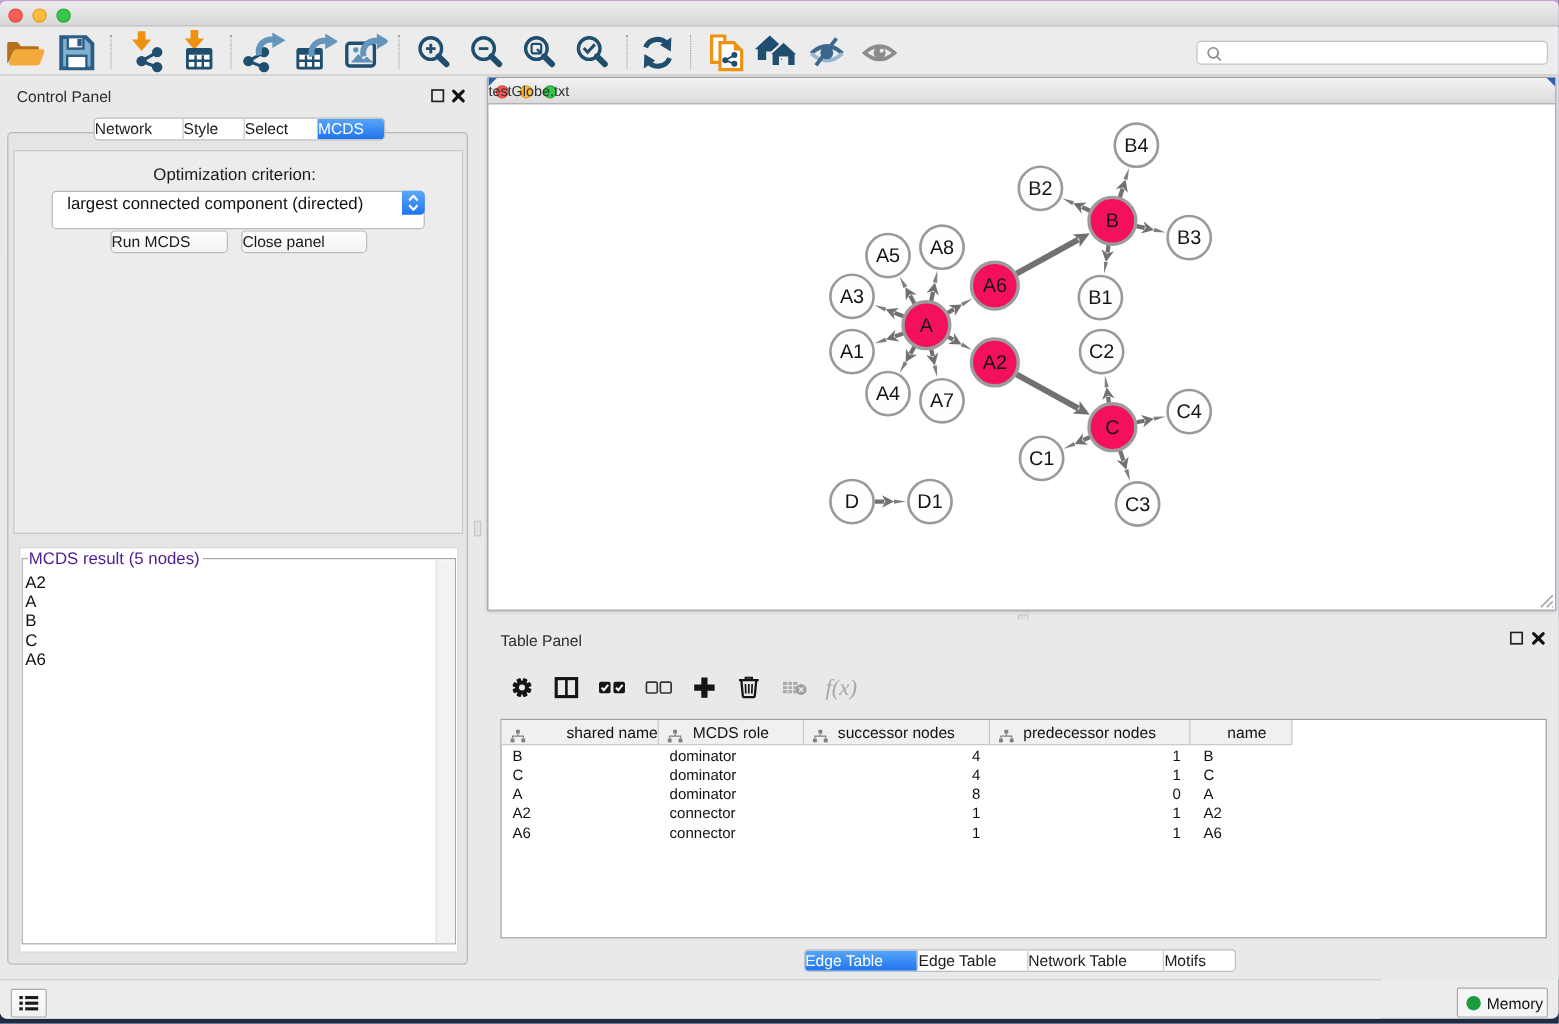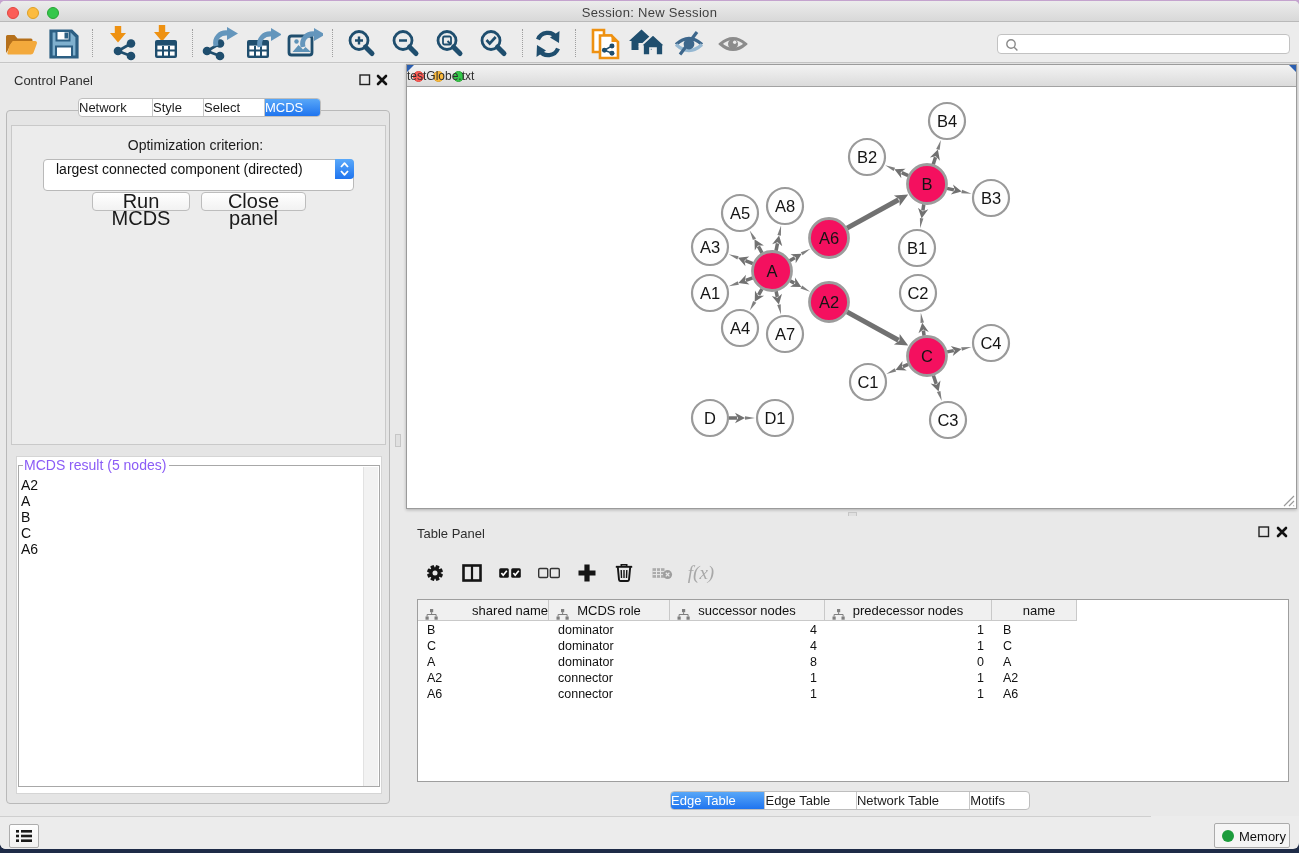--- a/index.html
+++ b/index.html
@@ -13,31 +13,30 @@
 .toolbar{position:absolute;left:0;top:22px;width:100%;height:40px;background:#ECECEC;border-bottom:1px solid #C6C6C6}
 .tsep{position:absolute;top:6px;height:28px;width:0;border-left:1px dotted #9f9f9f}
 .searchbox{position:absolute;left:997px;top:11px;width:293px;height:20px;background:#fff;border:1px solid #C2C2C2;border-radius:4px}
 .content{position:absolute;left:0;top:63px;width:1299px;height:752px;background:#E9E9E9}
 .statusbar{position:absolute;left:0;top:815px;width:1151px;height:33px;background:#ECECEC;border-top:1px solid #CFCFCF}
 .paneltitle{font-size:13px;color:#2e2e2e}
 .seg{position:absolute;display:flex;height:19px;border:1px solid #BEBEBE;border-radius:4px;background:#fff;overflow:hidden}
 .seg div{font-size:13px;color:#1c1c1c;line-height:18px;border-left:1px solid #C8C8C8}
 .seg div:first-child{border-left:none}
 .seg .sel{background:linear-gradient(#58A7F8,#1F74EF);color:#fff}
-.btn{position:absolute;height:19px;background:linear-gradient(#FFFFFF,#F2F2F2);border:1px solid #BDBDBD;border-radius:4px;font-size:20px;color:#1a1a1a;text-align:center;line-height:17px}
+.btn{position:absolute;height:19px;background:linear-gradient(#FFFFFF,#F2F2F2);border:1px solid #BDBDBD;border-radius:4px;font-size:13px;color:#1a1a1a;line-height:17px}
 .grip{position:absolute;background:#E0E0E0;border:1px solid #C6C6C6}
 </style></head>
 <body>
 <div class="desktop-top"></div>
 <div class="win">
   <div class="titlebar">
     <div class="tl" style="left:7px;top:6px;width:12px;height:12px;background:#FB5D57;border:1px solid #E2453F"></div>
     <div class="tl" style="left:27px;top:6px;width:12px;height:12px;background:#FCBB3F;border:1px solid #DFA023"></div>
     <div class="tl" style="left:47px;top:6px;width:12px;height:12px;background:#34C74B;border:1px solid #28A434"></div>
-    <div class="title-text">Session: New Session</div>
   </div>
   <div class="toolbar">
     <svg class="abs" style="left:1px;top:2px" width="40" height="38" viewBox="-20 -19 40 38">
         <path d="M-15 9 v-16.5 a1.5 1.5 0 0 1 1.5 -1.5 h7 l3 3.5 h13.5 a1.5 1.5 0 0 1 1.5 1.5 v3 h-21 l-4 8 z" fill="#B5701B"></path>
         <path d="M-11.5 1.5 l3.2 -4.5 h22.5 a1.8 1.8 0 0 1 1.7 2.4 l-3.3 9.2 a3 3 0 0 1 -2.8 2 h-21.5 a1.8 1.8 0 0 1 -1.8 -2.2 z" fill="#F3A93C"></path>
       </svg>
     <svg class="abs" style="left:44px;top:2px" width="40" height="38" viewBox="-20 -19 40 38">
         <path d="M-13 -13 h20.5 l5.5 5.5 v20.5 h-26 z" fill="#7FB0CE"></path>
         <path d="M-13 -13 h20.5 l5.5 5.5 v20.5 h-26 z" fill="none" stroke="#2C5F83" stroke-width="3.2"></path>
         <rect x="-7.5" y="-13" width="13" height="9.5" fill="#fff" stroke="#2C5F83" stroke-width="2"></rect>
@@ -196,21 +195,21 @@
           <svg width="19" height="20">
               <path d="M6 8 L9.5 4.2 L13 8" fill="none" stroke="#fff" stroke-width="1.8" stroke-linejoin="round"></path>
               <path d="M6 12 L9.5 15.8 L13 12" fill="none" stroke="#fff" stroke-width="1.8" stroke-linejoin="round"></path>
             </svg>
         </div>
       </div>
       <div class="btn" style="left:92px;top:128px;width:98px">Run MCDS</div>
       <div class="btn" style="left:201px;top:128px;width:105px">Close panel</div>
       <div class="abs" style="left:16px;top:392px;width:366px;height:338px;background:#fff;border:1px solid #D5D5D5">
         <fieldset style="position:absolute;left:1px;top:0px;width:362px;height:330px;border:1px solid #A8A8A8;border-radius:0">
-          <legend style="font-size:14px;color:#8b5cf6;margin-left:4px;padding:0 3px 0 1px">MCDS result (5 nodes)</legend>
+          <legend style="font-size:14px;color:#4c1d95;margin-left:4px;padding:0 3px 0 1px">MCDS result (5 nodes)</legend>
         </fieldset>
         <div class="abs" style="left:346px;top:10px;width:15px;height:319px;background:#F2F2F2;border-left:1px solid #E2E2E2"></div>
         <div class="abs" style="left:4px;top:20px;font-size:14px;color:#0f0f0f;line-height:16px">A2<br>A<br>B<br>C<br>A6</div>
       </div>
     </div>
     <div class="grip" style="left:395px;top:370px;width:6px;height:13px"></div>
 
     <div class="abs" style="left:406px;top:0;width:891px;height:445px;background:#fff;border:1px solid #9B9B9B;box-shadow:0 1px 3px rgba(0,0,0,0.25)">
       <div class="abs" style="left:0;top:0;width:889px;height:22px;background:linear-gradient(#F3F3F3,#DBDBDB);border-bottom:1px solid #A2A2A2">
         <div class="tl" style="left:6px;top:6px;width:11px;height:11px;background:#FB5D57;border:1px solid #E2453F"></div>

